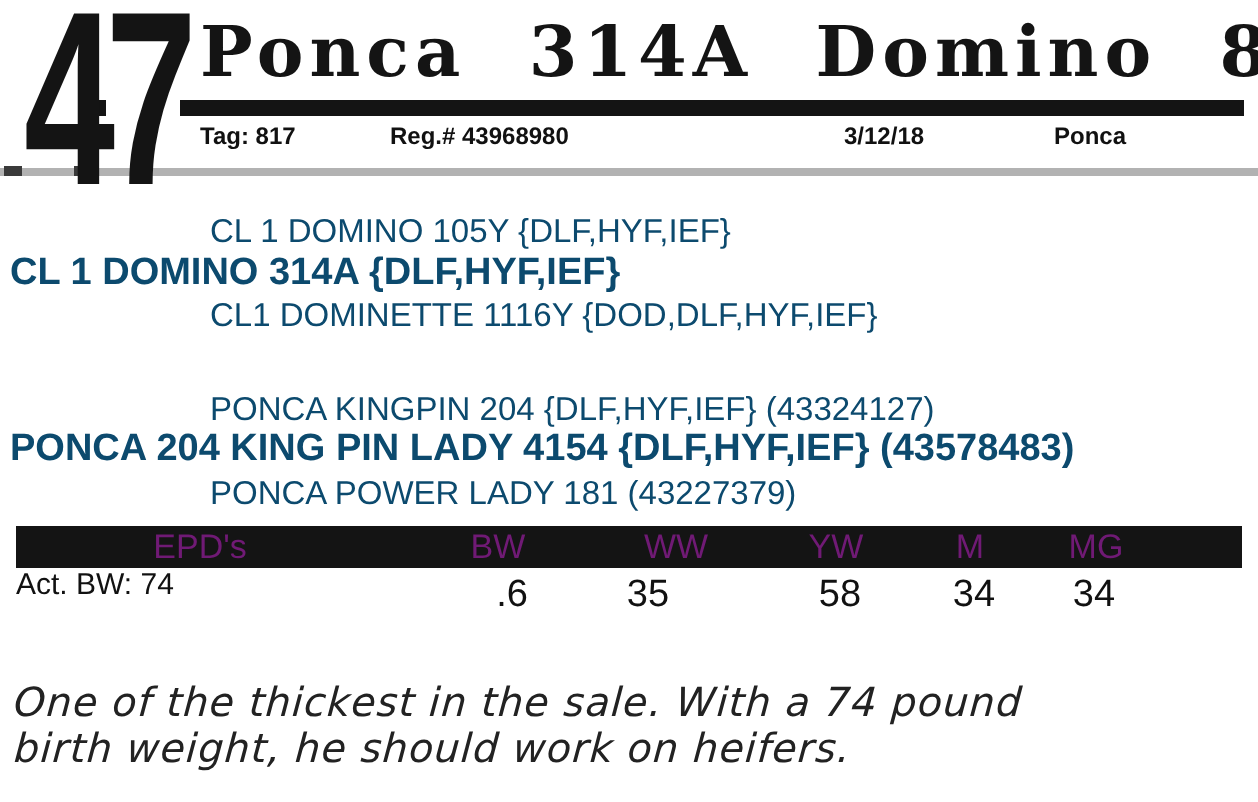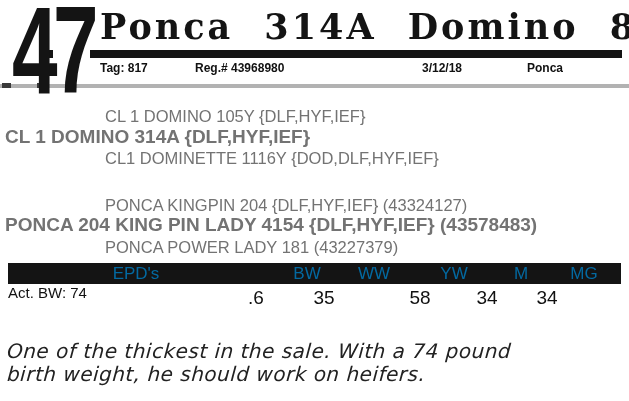--- a/index.html
+++ b/index.html
@@ -93,21 +93,21 @@
   #info-tag  { left: 100px; }
   #info-reg  { left: 195px; }
   #info-date { left: 422px; }
   #info-horn { left: 527px; }
 
   
   .ped-line {
     position: absolute;
     white-space: nowrap;
     font-size: 16.5px;
-    color: #737373;
+    color: #0c4a6e;
   }
   .ped-parent { left: 105px; }
   .ped-main   { left: 5px; font-weight: 700; font-size: 19px; }
   #ped-sire-sire { top: 107px; }
   #ped-sire-name { top: 126px; }
   #ped-sire-dam  { top: 149px; }
   #ped-dam-sire  { top: 196px; }
   #ped-dam-name  { top: 214px; }
   #ped-dam-dam   { top: 238px; }
 
@@ -117,35 +117,34 @@
     left: 8px;
     top: 263px;
     width: 613px;
     height: 21px;
     background: #141414;
   }
   .epd-head {
     position: absolute;
     top: 264px;
     transform: translateX(-50%);
-    color: #0369a1;
+    color: #701a75;
     font-size: 17px;
     white-space: nowrap;
     z-index: 2;
-    margin-left: 36px;
   }
   .epd-val {
     position: absolute;
     top: 287px;
     transform: translateX(-50%);
     font-size: 19px;
     white-space: nowrap;
   }
   #epd-head-0 { left: 100px; }
-  #epd-head-1 { left: 271px; }
+  #epd-head-1 { left: 249px; }
   #epd-head-2 { left: 338px; }
   #epd-head-3 { left: 418px; }
   #epd-head-4 { left: 485px; }
   #epd-head-5 { left: 548px; }
   #epd-row-label {
     position: absolute;
     left: 8px;
     top: 284px;
     font-size: 15px;
     white-space: nowrap;

